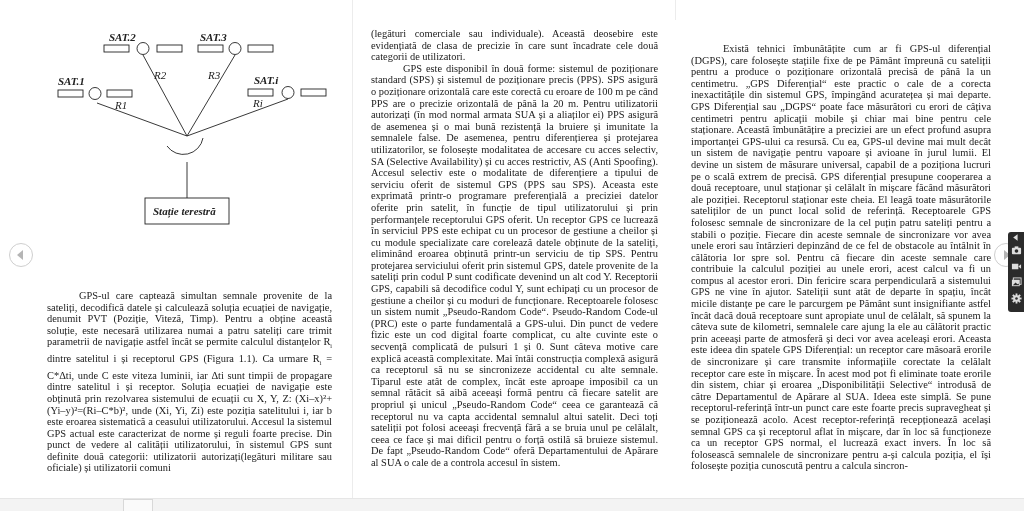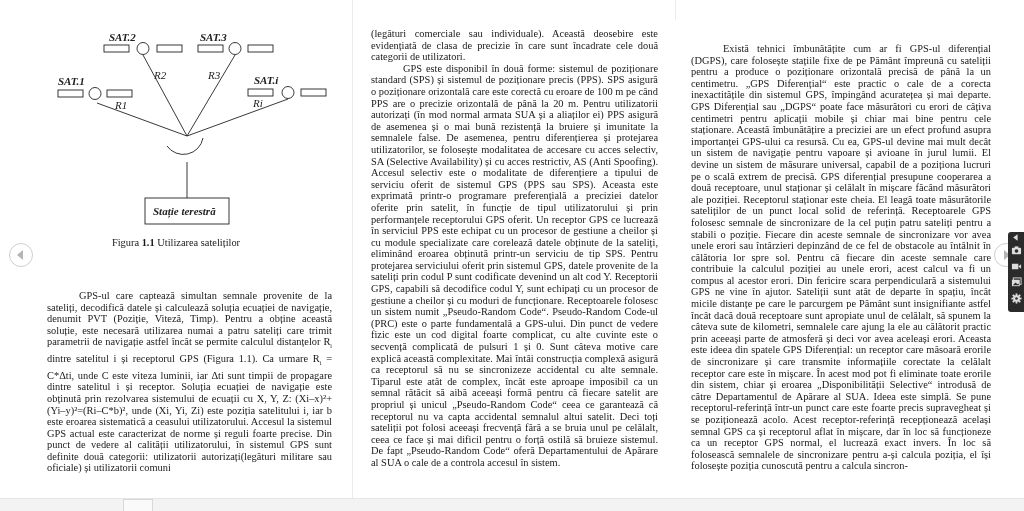--- a/index.html
+++ b/index.html
@@ -76,23 +76,20 @@
       <text x="199" y="56">SAT.i</text>
     </g>
     <g font-family="Liberation Serif, serif" font-style="italic" font-size="11" fill="#222">
       <text x="60" y="81">R1</text>
       <text x="99" y="51">R2</text>
       <text x="153" y="51">R3</text>
       <text x="198" y="79">Ri</text>
       <text x="98" y="187" font-weight="bold">Stație terestră</text>
     </g>
   </svg>
-  <div class="caption">
-    <span>Figura </span><b>1.1</b><span> Utilizarea sateliților</span>
-  </div>
   <div class="col p1text">
     <p class="indent"><span>GPS-ul care captează simultan semnale provenite de la sateliți, decodifică datele și calculează soluția ecuației de navigație, denumit PVT (Poziție, Viteză, Timp). Pentru a obține această soluție, este necesară utilizarea numai a patru sateliți care trimit parametrii de navigație astfel încât se permite calculul distanțelor R</span><sub>i</sub><span> dintre satelitul i și receptorul GPS (Figura 1.1). Ca urmare R</span><sub>i</sub><span> = C*Δti, unde C este viteza luminii, iar Δti sunt timpii de propagare dintre satelitul i și receptor. Soluția ecuației de navigație este obținută prin rezolvarea sistemului de ecuații cu X, Y, Z: </span><span>(Xi–x)²+(Yi–y)²=(Ri–C*b)²</span><span>, unde (Xi, Yi, Zi) este poziția satelitului i, iar b este eroarea sistematică a ceasului utilizatorului. Accesul la sistemul GPS actual este caracterizat de norme și reguli foarte precise. Din punct de vedere al calității utilizatorului, în sistemul GPS sunt definite două categorii: utilizatorii autorizați(legături militare sau oficiale) și utilizatorii comuni</span></p>
   </div>
 </div>
 
 <div class="page page2">
   <div class="col p2text">
     <p>(legături comerciale sau individuale). Această deosebire este evidențiată de clasa de precizie în care sunt încadrate cele două categorii de utilizatori.</p>
     <p class="indent">GPS este disponibil în două forme: sistemul de poziționare standard (SPS) și sistemul de poziționare precis (PPS). SPS asigură o poziționare orizontală care este corectă cu eroare de 100 m pe când PPS are o precizie orizontală de până la 20 m. Pentru utilizatorii autorizați (în mod normal armata SUA și a aliaților ei) PPS asigură de asemenea și o mai bună rezistență la bruiere și imunitate la semnalele false. De asemenea, pentru diferențierea și protejarea utilizatorilor, se folosește modalitatea de accesare cu acces selectiv, SA (Selective Availability) și cu acces restrictiv, AS (Anti Spoofing). Accesul selectiv este o modalitate de diferențiere a tipului de serviciu oferit de sistemul GPS (PPS sau SPS). Aceasta este exprimată printr-o programare preferențială a preciziei datelor oferite prin satelit, în funcție de tipul utilizatorului și prin performanțele receptorului GPS oferit. Un receptor GPS ce lucrează în serviciul PPS este echipat cu un procesor de gestiune a cheilor și cu module specializate care corelează datele obținute de la sateliți, eliminând eroarea obținută printr-un serviciu de tip SPS. Pentru protejarea serviciului oferit prin sistemul GPS, datele provenite de la sateliți prin codul P sunt codificate devenind un alt cod Y. Receptorii GPS, capabili să decodifice codul Y, sunt echipați cu un procesor de gestiune a cheilor și cu moduri de funcționare. Receptoarele folosesc un sistem numit „Pseudo-Random Code“. Pseudo-Random Code-ul (PRC) este o parte fundamentală a GPS-ului. Din punct de vedere fizic este un cod digital foarte complicat, cu alte cuvinte este o secvență complicată de pulsuri 1 și 0. Sunt câteva motive care explică această complexitate. Mai întâi construcția complexă asigură ca receptorul să nu se sincronizeze accidental cu alte semnale. Tiparul este atât de complex, încât este aproape imposibil ca un semnal rătăcit să aibă aceeași formă pentru că fiecare satelit are propriul și unicul „Pseudo-Random Code“ ceea ce garantează că receptorul nu va capta accidental semnalul altui satelit. Deci toți sateliții pot folosi aceeași frecvență fără a se bruia unul pe celălalt, ceea ce face și mai dificil pentru o forță ostilă să bruieze sistemul. De fapt „Pseudo-Random Code“ oferă Departamentului de Apărare al SUA o cale de a controla accesul în sistem.</p>
   </div>

